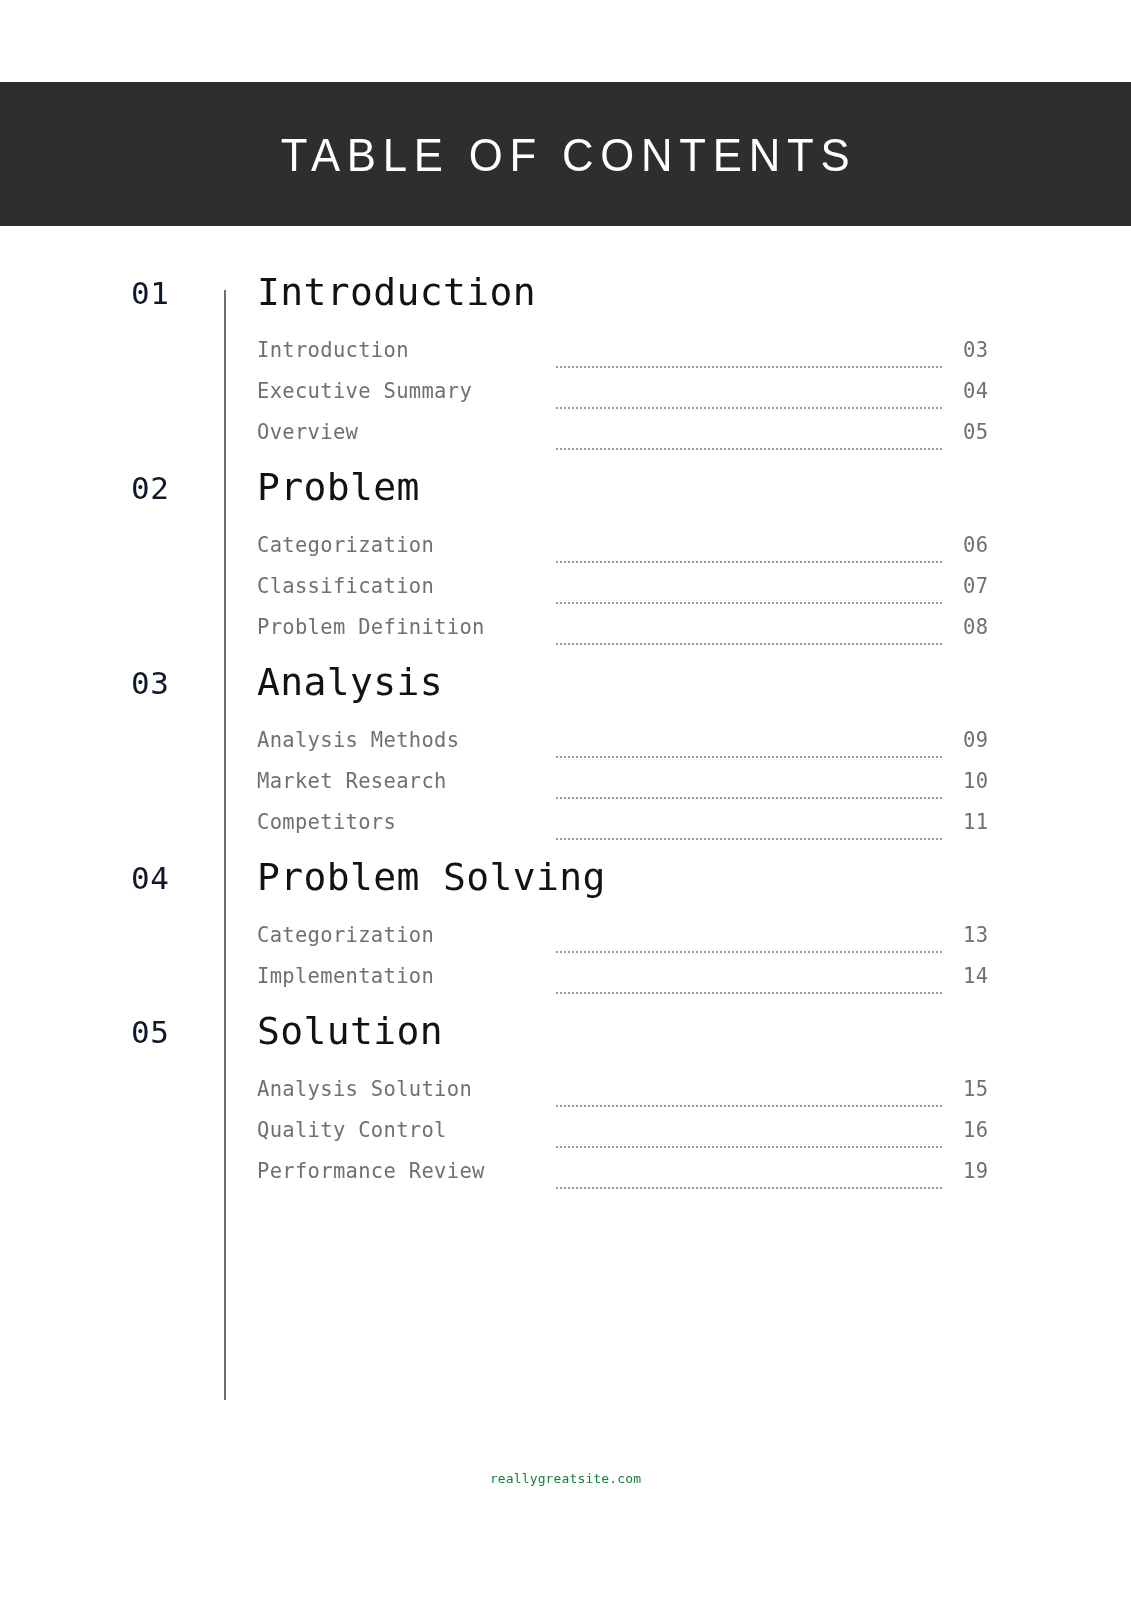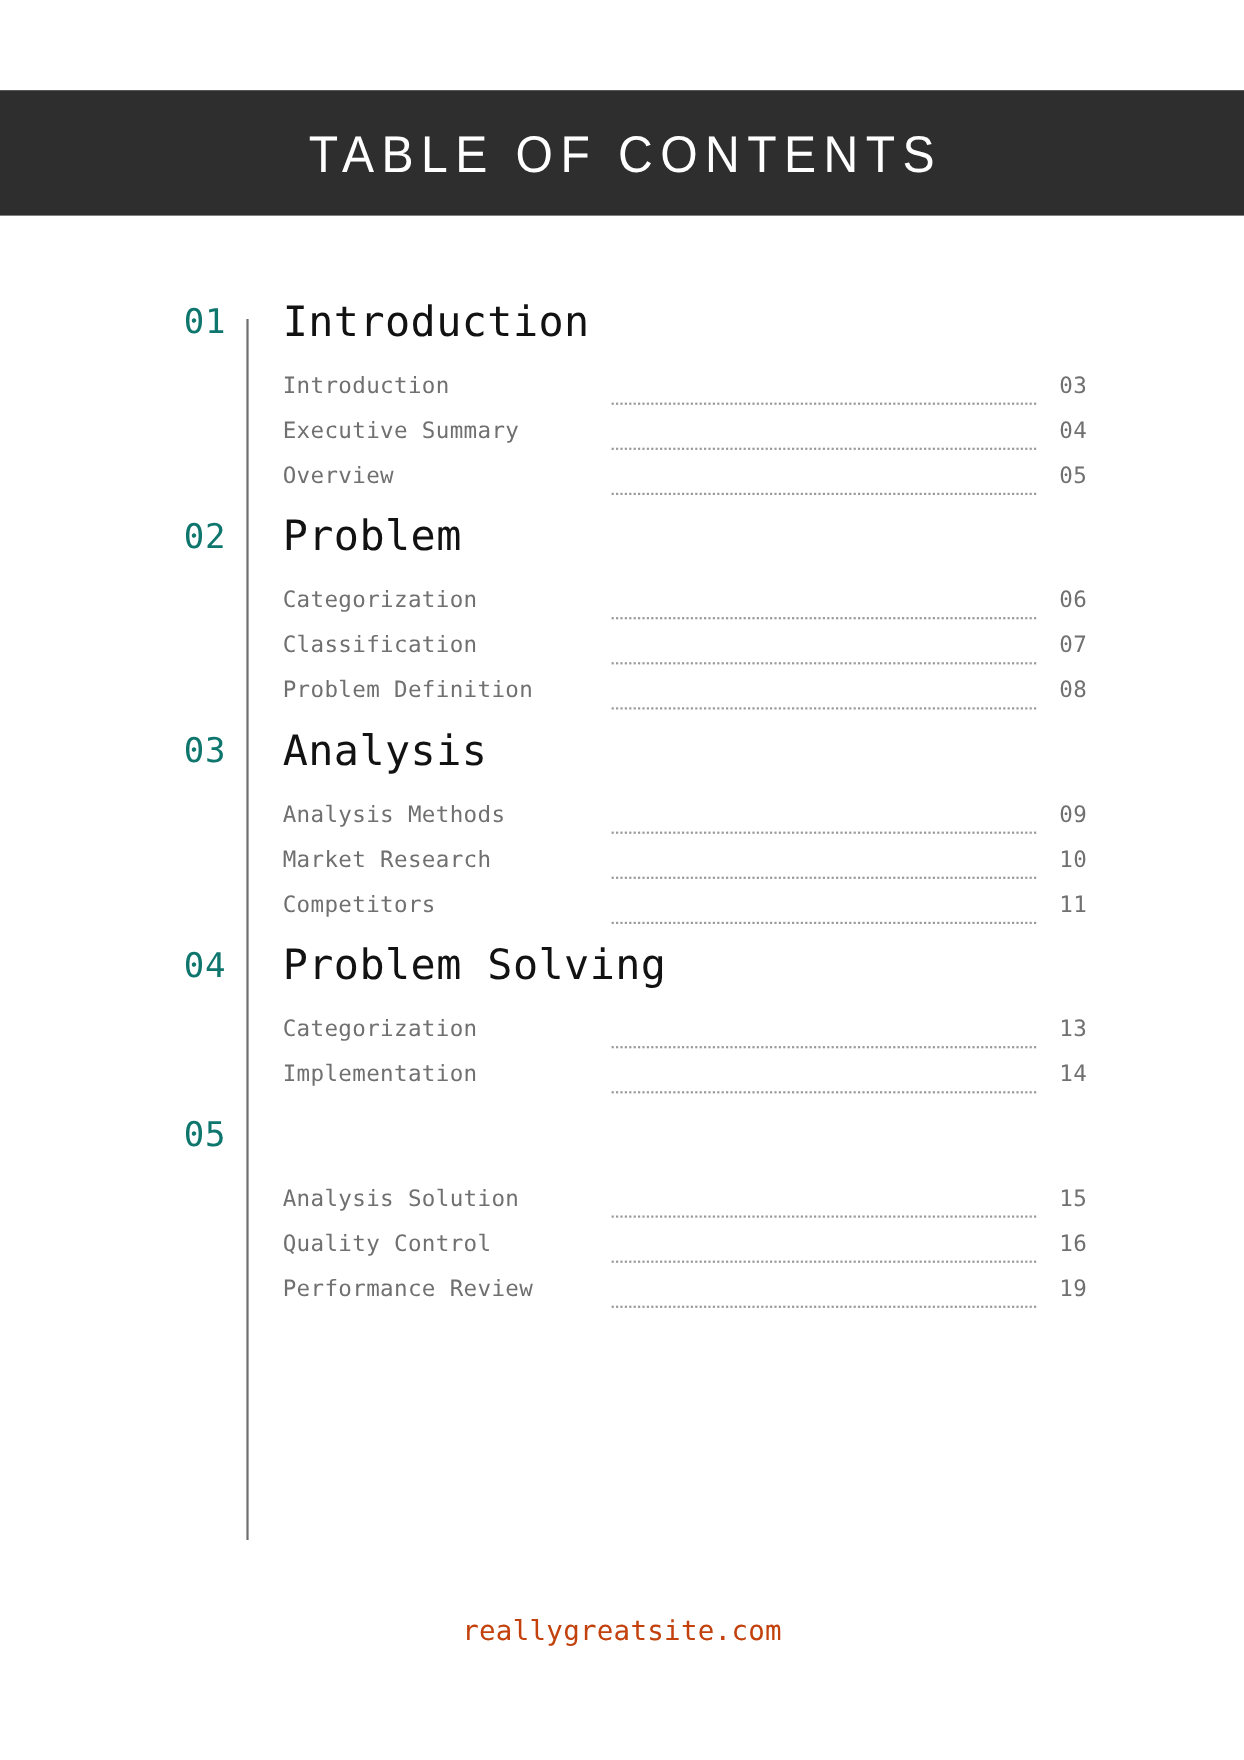--- a/index.html
+++ b/index.html
@@ -14,21 +14,21 @@
     font-family: "DejaVu Sans Mono", "Liberation Mono", monospace;
     overflow: hidden;
   }
 
   
   #header-bar {
     position: absolute;
     left: 0;
     top: 82px;
     width: 1131px;
-    height: 114px;
+    height: 144px;
     background: #2e2e2e;
     display: flex;
     align-items: center;
     justify-content: center;
   }
   #header-title {
     color: #ffffff;
     font-family: "Liberation Sans", "DejaVu Sans", sans-serif;
     font-size: 47px;
     font-weight: 400;
@@ -62,24 +62,23 @@
   }
   .section-head {
     position: relative;
     height: 62px;
   }
   .section-number {
     position: absolute;
     left: 131px;
     top: 8px;
     font-size: 31px;
-    color: #0f766e;
+    color: #0f172a;
     line-height: 1;
     letter-spacing: 0.02em;
-    margin-left: 36px;
   }
   .section-title {
     position: absolute;
     left: 257px;
     top: 2px;
     font-size: 38px;
     color: #121212;
     line-height: 1.1;
     letter-spacing: 0.01em;
     white-space: nowrap;
@@ -123,22 +122,22 @@
 
   
   #footer {
     position: absolute;
     left: 0;
     top: 1468px;
     width: 1131px;
     text-align: center;
   }
   #footer-text {
-    font-size: 25px;
-    color: #c2410c;
+    font-size: 13px;
+    color: #15803d;
     letter-spacing: 0.01em;
   }
 </style>
 </head>
 <body>
 
 <div id="header-bar">
   <div id="header-title">TABLE OF CONTENTS</div>
 </div>
 
@@ -228,20 +227,21 @@
           <div class="subrow">
             <span class="sub-label">Implementation</span>
             <span class="leader"></span>
             <span class="sub-page">14</span>
           </div>
         </div>
       </div>
       <div class="section">
         <div class="section-head">
           <div class="section-number">05</div>
+          <div class="section-title">Solution</div>
         </div>
         <div class="subitems">
           <div class="subrow">
             <span class="sub-label">Analysis Solution</span>
             <span class="leader"></span>
             <span class="sub-page">15</span>
           </div>
           <div class="subrow">
             <span class="sub-label">Quality Control</span>
             <span class="leader"></span>

